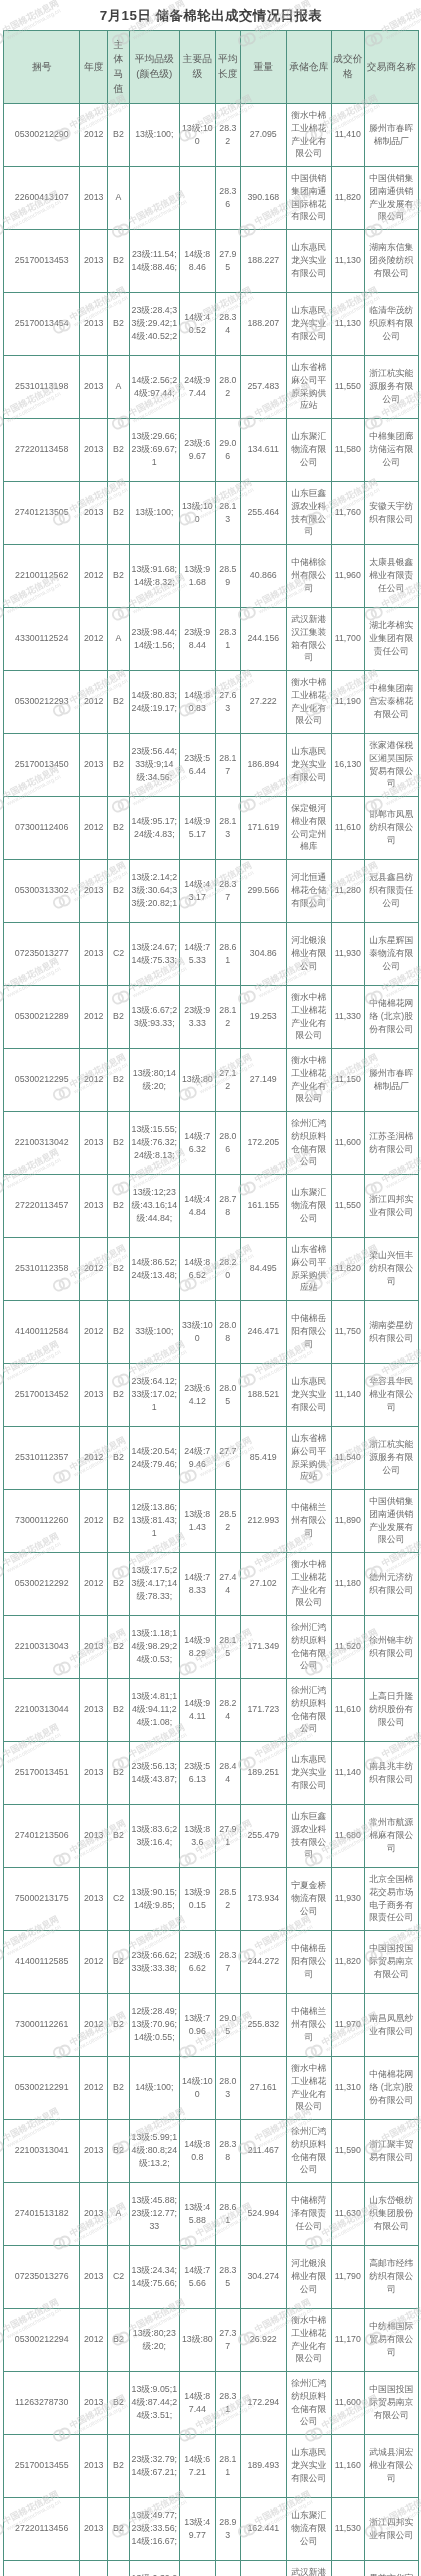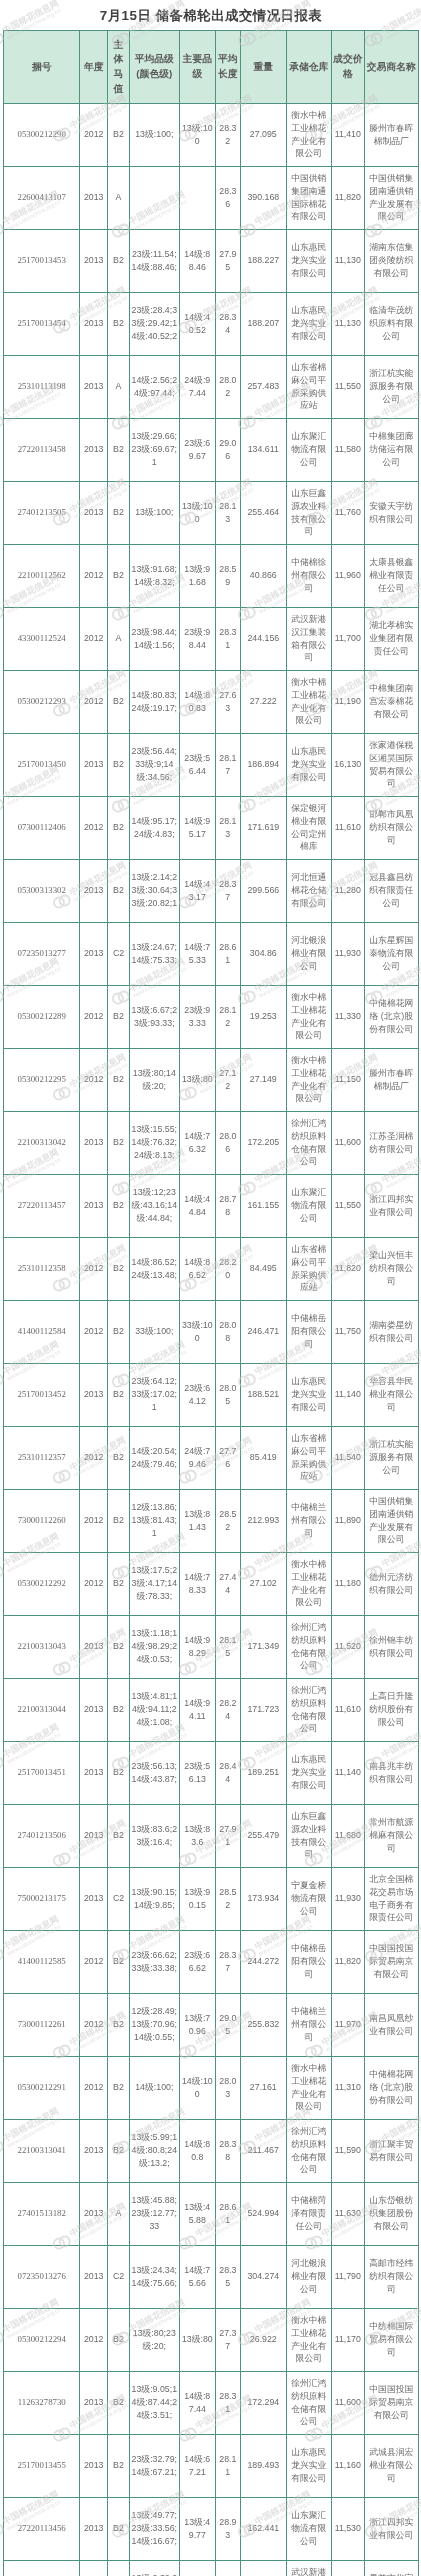--- a/index.html
+++ b/index.html
@@ -3,26 +3,26 @@
 <meta charset="utf-8">
 <style>
   html,body{margin:0;padding:0;background:#fff;}
   body{width:422px;font-family:"Liberation Sans","DejaVu Sans",sans-serif;}
   .page{position:relative;width:422px;height:2967px;overflow:hidden;background:#fff;}
   .page-title{font-size:13.4px;font-weight:bold;color:#3f3f3f;text-align:center;
     margin:0;padding:7.2px 0 5.2px 0;letter-spacing:0.5px;}
   table.report{border-collapse:collapse;table-layout:fixed;width:414px;margin:0 auto;position:relative;z-index:1;}
   table.report th, table.report td{border:1px solid #4d9180;box-sizing:border-box;
     text-align:center;vertical-align:middle;word-break:break-all;overflow:hidden;}
-  table.report th{background:#cfe9dc;color:#5a5a5a;font-weight:bold;font-size:9.8px;
+  table.report th{background:#cfe9dc;color:#5a5a5a;font-weight:normal;font-size:9.8px;
     padding:6.2px 1px;line-height:1.5;}
   table.report td{color:#6a6a6a;font-size:8.8px;line-height:1.45;padding:5.2px 1.5px;background:#fff;}
   tbody tr{height:63px;}
   td.c-avg_length, td.c-weight, td.c-price{font-size:8.8px;padding-left:0;padding-right:0;}
-  td.c-bale_no{font-size:9.3px;font-family:Liberation Serif, serif;}
+  td.c-bale_no{font-size:9.3px;}
   
   #watermark-layer{position:absolute;left:0;top:0;width:422px;height:2967px;
     pointer-events:none;z-index:2;overflow:hidden;}
   .wm-tile{position:absolute;display:flex;align-items:center;gap:3.1px;
     transform:rotate(-28deg);color:#c9c9c9;opacity:0.55;white-space:nowrap;}
   .wm-logo{display:inline-block;position:relative;width:17.5px;height:12.4px;}
   .wm-ring{position:absolute;width:8.2px;height:8.2px;border:2.1px solid #c9c9c9;border-radius:50%;}
   .wm-ring.r1{left:0;top:0;}
   .wm-ring.r2{left:6.2px;top:1px;}
   .wm-text{display:flex;flex-direction:column;line-height:1.15;text-align:left;}

